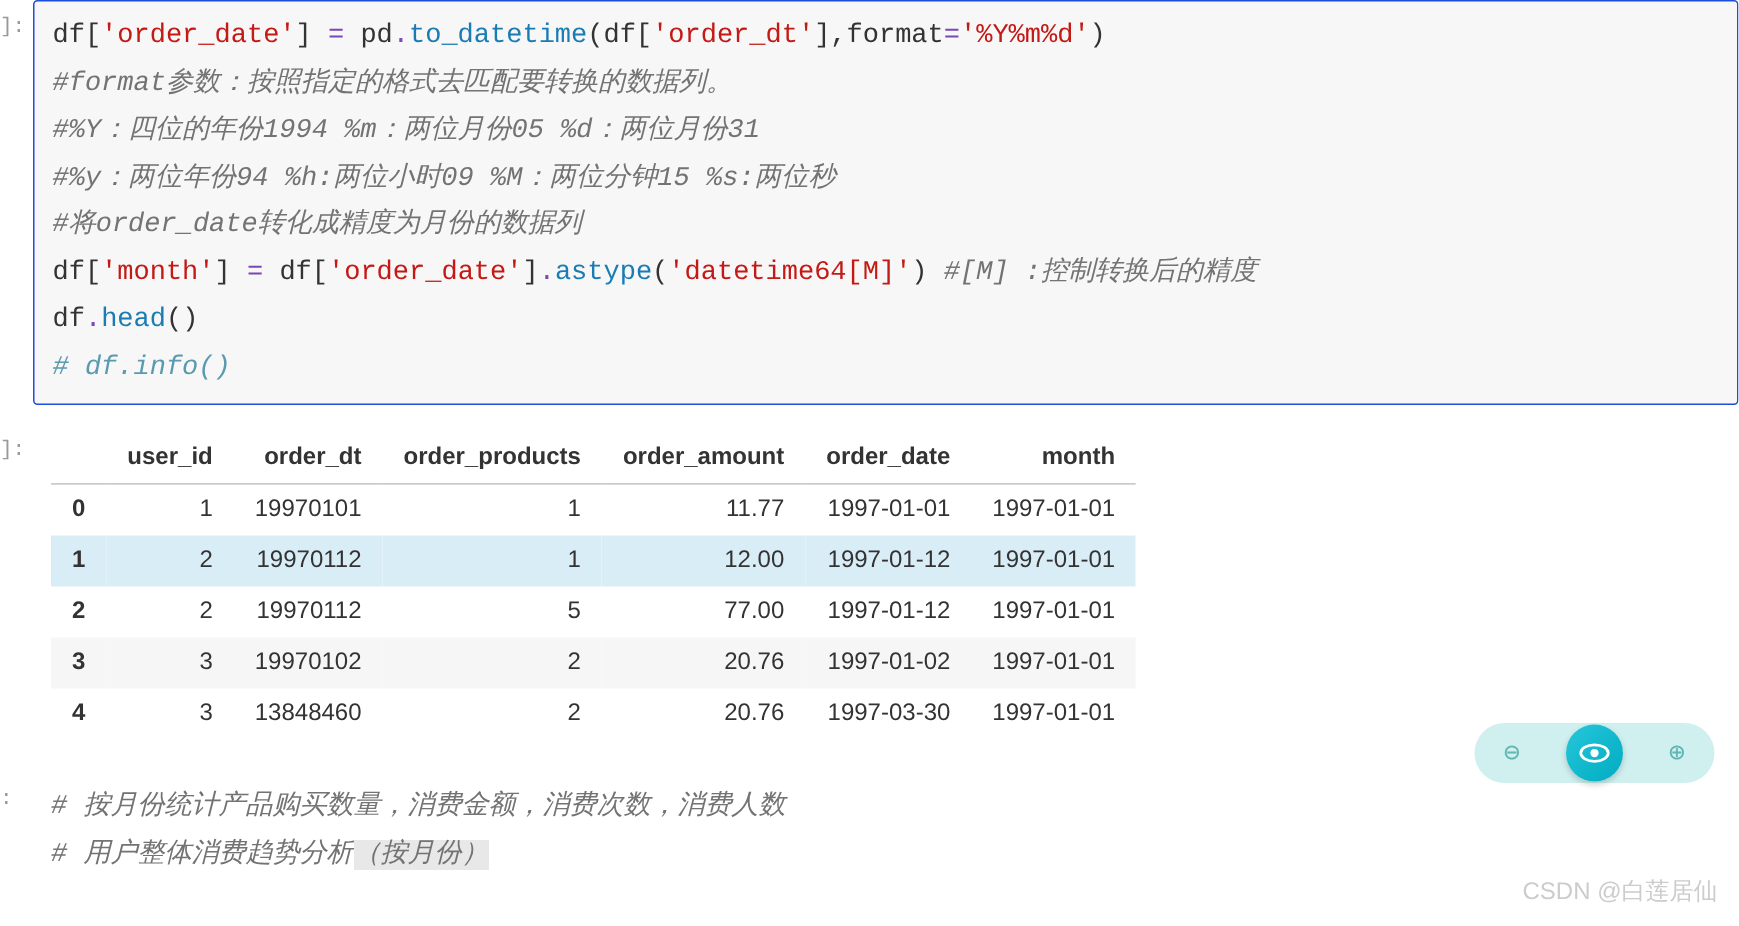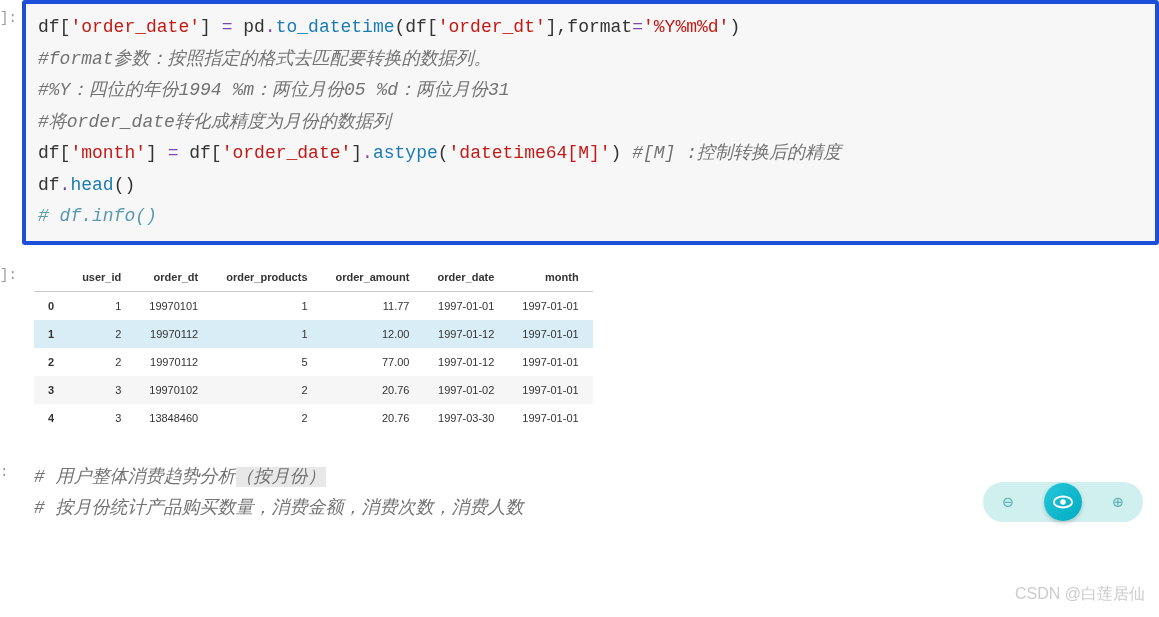--- a/index.html
+++ b/index.html
@@ -18,21 +18,21 @@
     }
     .cell-label {
       position: absolute;
       left: 0;
       top: 10px;
       color: #999;
       font-size: 14px;
     }
     .code-cell {
       background: #f7f7f7;
-      border: 4px solid #1d4ed8;
+      border: 1px solid #1d4ed8;
       border-radius: 3px;
       padding: 8px 12px;
       line-height: 1.75;
       margin-bottom: 12px;
     }
     .code-cell-plain {
       padding: 8px 12px;
       line-height: 1.75;
     }
     .tok-str { color: #c41a16; }
@@ -41,21 +41,21 @@
     .tok-op { color: #7b49b6; }
     .tok-comment { color: #737373; font-style: italic; }
     .tok-commentblue { color: #5a9aae; font-style: italic; }
     .output-cell {
       padding: 6px 12px 10px 12px;
       margin-bottom: 12px;
     }
     .output-table {
       border-collapse: collapse;
       font-family: Arial, sans-serif;
-      font-size: 11px;
+      font-size: 16px;
     }
     .output-table th, .output-table td {
       padding: 8px 14px;
       text-align: right;
       white-space: nowrap;
     }
     .output-table th {
       font-weight: bold;
       border-bottom: 1px solid #ccc;
     }
@@ -115,20 +115,21 @@
 <body>
 
 <div class="cell-wrapper">
   <span class="cell-label">]:</span>
   <div class="code-cell">
     <div>
       <span class="tok-name">df[</span><span class="tok-str">'order_date'</span><span class="tok-name">] </span><span class="tok-op">=</span><span class="tok-name"> pd</span><span class="tok-op">.</span><span class="tok-fn">to_datetime</span><span class="tok-name">(df[</span><span class="tok-str">'order_dt'</span><span class="tok-name">],format</span><span class="tok-op">=</span><span class="tok-str">'%Y%m%d'</span><span class="tok-name">)</span>
     </div>
     <div class="tok-comment">#format参数：按照指定的格式去匹配要转换的数据列。</div>
     <div class="tok-comment">#%Y：四位的年份1994    %m：两位月份05   %d：两位月份31</div>
+    <div class="tok-comment">#%y：两位年份94   %h:两位小时09   %M：两位分钟15     %s:两位秒</div>
     <div class="tok-comment">#将order_date转化成精度为月份的数据列</div>
     <div>
       <span class="tok-name">df[</span><span class="tok-str">'month'</span><span class="tok-name">] </span><span class="tok-op">=</span><span class="tok-name"> df[</span><span class="tok-str">'order_date'</span><span class="tok-name">]</span><span class="tok-op">.</span><span class="tok-fn">astype</span><span class="tok-name">(</span><span class="tok-str">'datetime64[M]'</span><span class="tok-name">)   </span><span class="tok-comment">#[M] :控制转换后的精度</span>
     </div>
     <div>
       <span class="tok-name">df</span><span class="tok-op">.</span><span class="tok-fn">head</span><span class="tok-name">()</span>
     </div>
     <div class="tok-commentblue"># df.info()</div>
   </div>
 </div>
@@ -196,24 +197,24 @@
         </tr>
       </tbody>
     </table>
   </div>
 
 </div>
 
 <div class="cell-wrapper" style="position:relative;">
   <span class="cell-label">:</span>
   <div class="code-cell-plain">
+    <div class="tok-comment"># 按月份统计产品购买数量，消费金额，消费次数，消费人数</div>
     <div class="tok-comment">
       <span># 用户整体消费趋势分析</span><span class="comment-hilite">（按月份）</span>
     </div>
-    <div class="tok-comment"># 按月份统计产品购买数量，消费金额，消费次数，消费人数</div>
   </div>
 </div>
 
 <div class="float-control">
   <div class="float-btn">⊖</div>
   <div class="float-eye">
     <svg viewBox="0 0 24 24" fill="none">
         <ellipse cx="12" cy="12" rx="10" ry="6" stroke="#fff" stroke-width="2"></ellipse>
         <circle cx="12" cy="12" r="3" fill="#fff"></circle>
       </svg>

